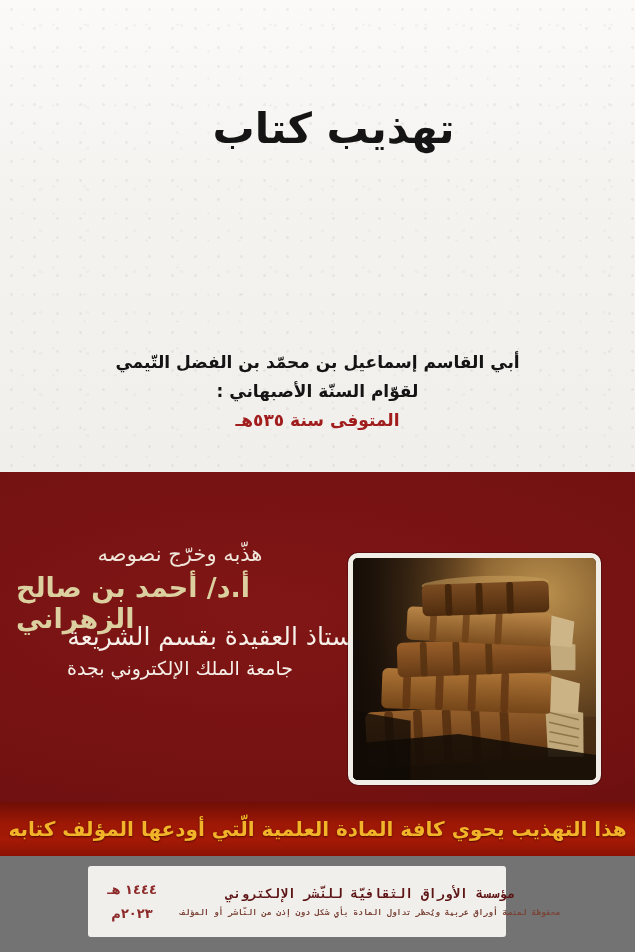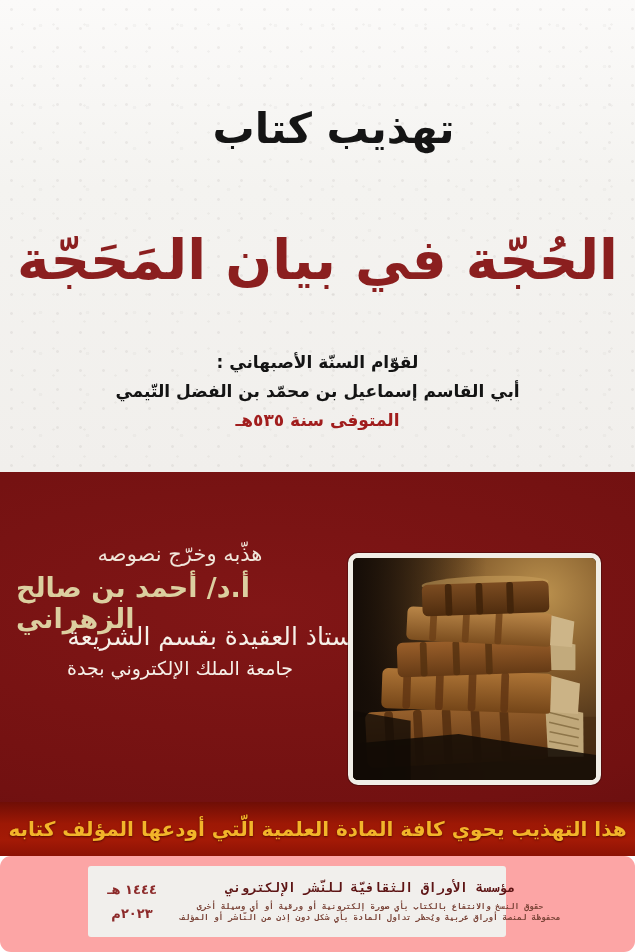--- a/index.html
+++ b/index.html
@@ -80,22 +80,21 @@
     display:flex;align-items:center;justify-content:center;
   }
   .banner-text{
     font-size:20px;font-weight:bold;color:#f2b52a;
     text-shadow:0 1px 2px rgba(50,0,0,.65);
     white-space:nowrap;
   }
   
   .footer{
     position:absolute;top:856px;left:0;right:0;height:96px;
-    background:#fca5a5;
-    border-radius:11px;
+    background:#737373;
   }
   .publisher-box{
     position:absolute;top:10px;left:88px;width:418px;height:71px;
     background:#f1efec;border-radius:3px;
     display:flex;flex-direction:row;direction:ltr;
     align-items:center;
   }
   .dates{
     width:88px;flex:0 0 88px;
     direction:rtl;text-align:center;
@@ -121,24 +120,23 @@
     font-size:10px;color:#a8916a;margin-top:1px;
   }
 </style>
 </head>
 <body>
 
 <div class="cover">
 
   <div class="top-section">
     <div class="supertitle">تهذيب كتاب</div>
-    <div class="main-title">الحُجّة في بيان المَحَجّة</div>
     <div class="attribution">
+      <div>أبي القاسم إسماعيل بن محمّد بن الفضل التّيمي</div>
       <div>لقوّام السنّة الأصبهاني :</div>
-      <div>أبي القاسم إسماعيل بن محمّد بن الفضل التّيمي</div>
       <div class="death">المتوفى سنة ٥٣٥هـ</div>
     </div>
   </div>
 
   <div class="maroon-section">
     <div class="editor-intro">هذّبه وخرّج نصوصه</div>
     <div class="editor-name">أ.د/ أحمد بن صالح الزهراني</div>
     <div class="editor-role1">أستاذ العقيدة بقسم الشريعة</div>
     <div class="editor-role2">جامعة الملك الإلكتروني بجدة</div>
 
@@ -234,19 +232,18 @@
   </div>
 
   <div class="footer">
     <div class="publisher-box">
       <div class="dates">
         <div>١٤٤٤ هـ</div>
         <div>٢٠٢٣م</div>
       </div>
       <div class="pub-center">
         <div class="publisher-name">مؤسسة الأوراق الثقافيّة للنّشر الإلكتروني</div>
-        <div class="rights">حقوق النسخ والانتفاع بالكتاب بأي صورة إلكترونية أو ورقية أو أي وسيلة أخرى</div>
         <div class="rights">محفوظة لمنصة أوراق عربية ويُحظر تداول المادة بأي شكل دون إذن من النّاشر أو المؤلف</div>
       </div>
     </div>
   </div>
 
 </div>
 
 </body></html>

